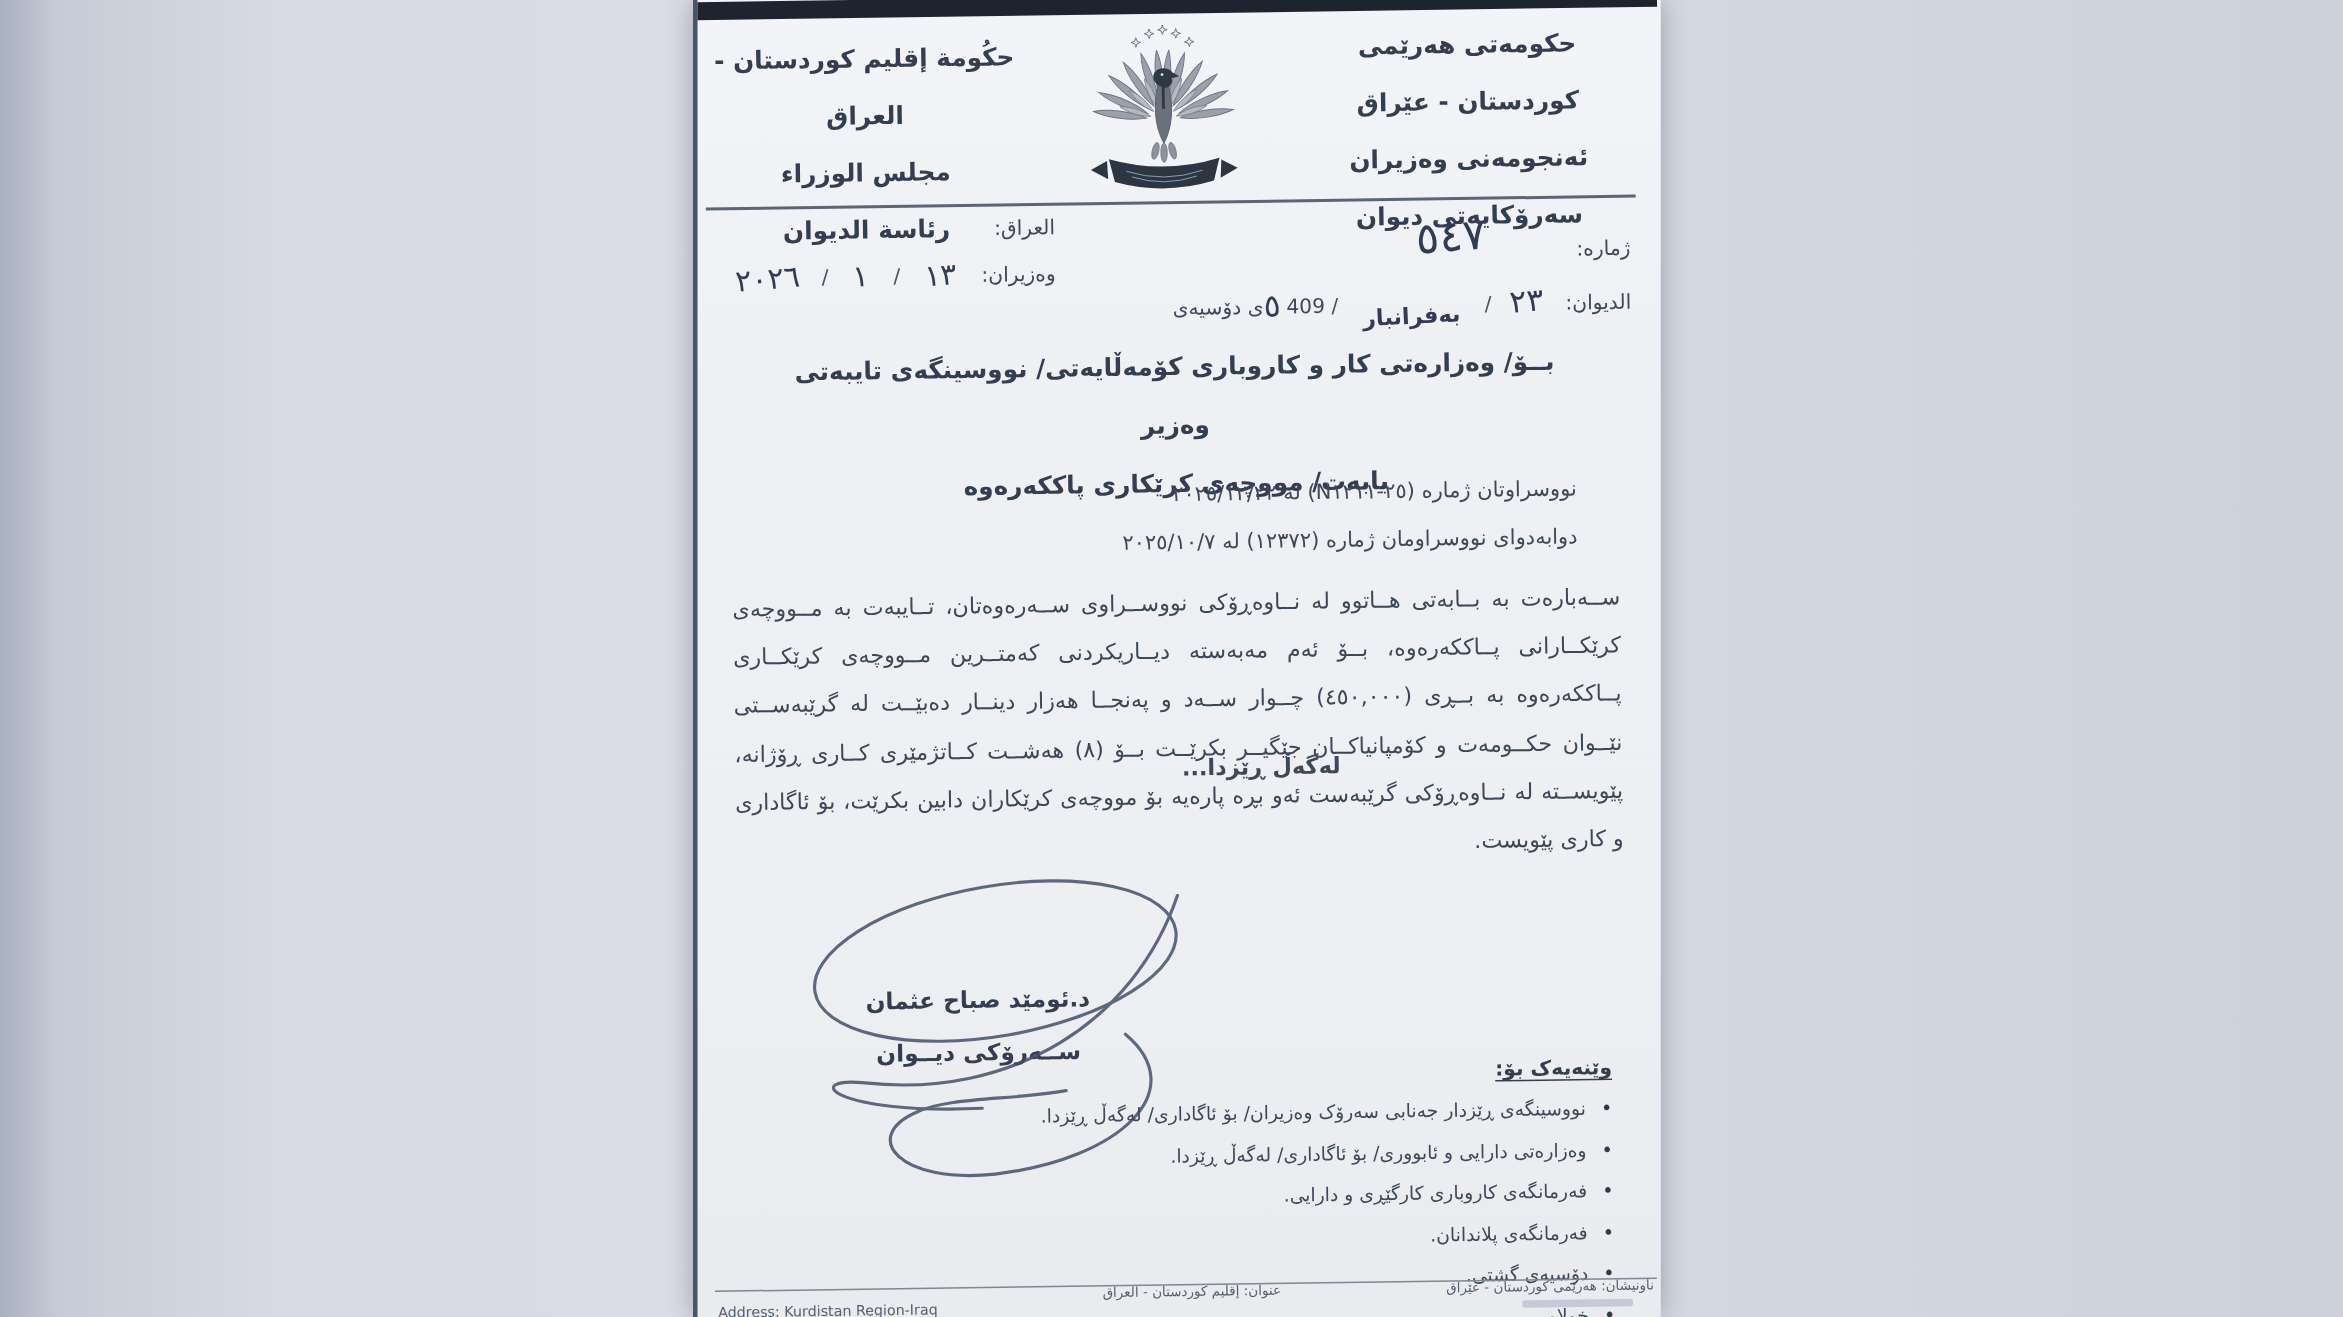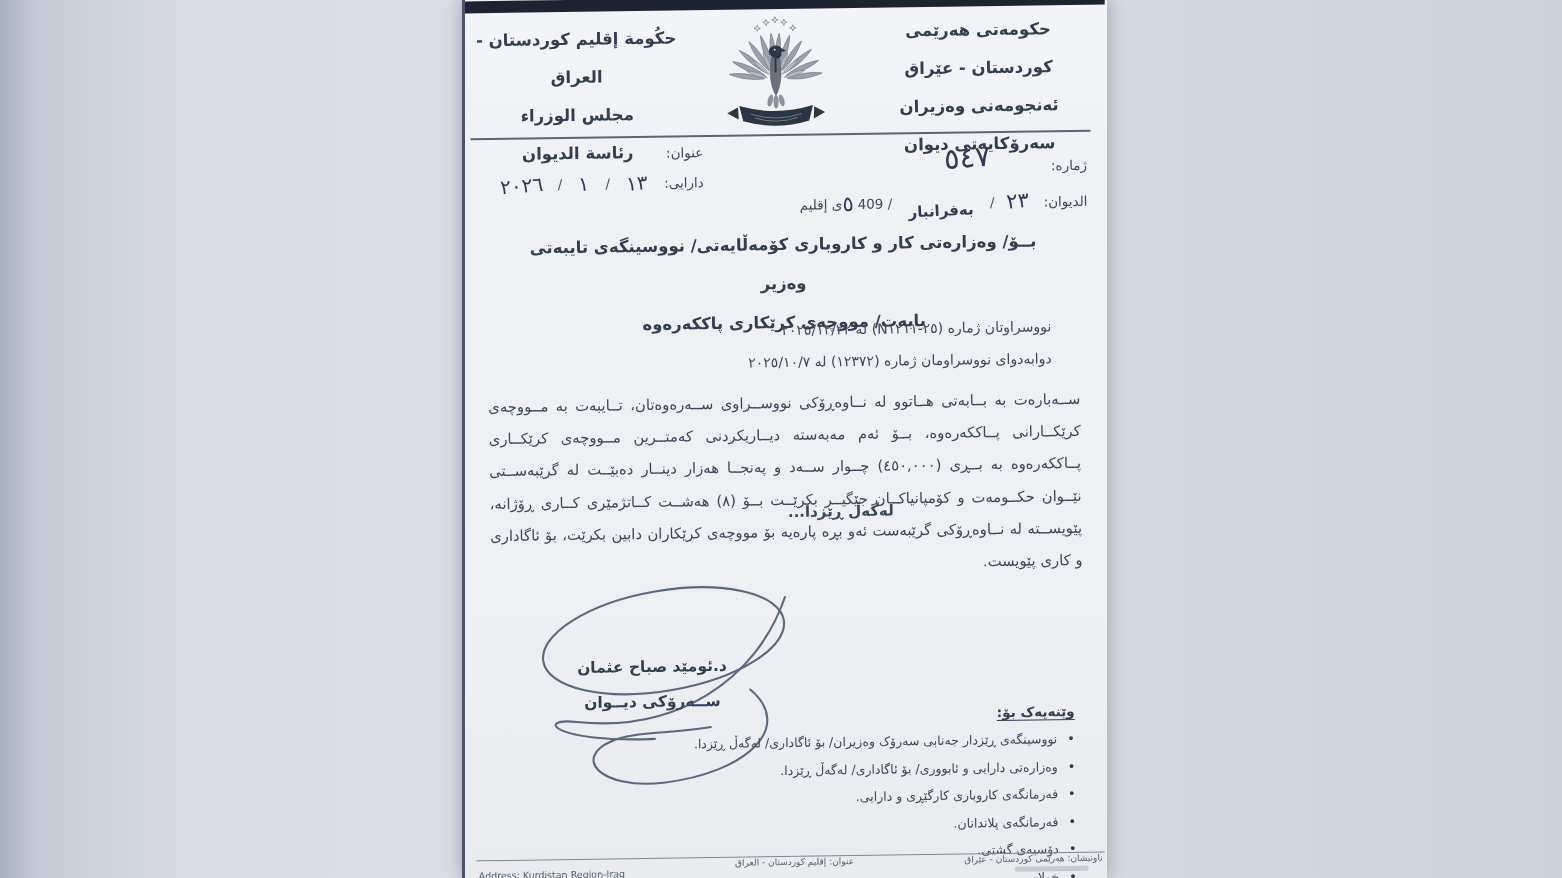--- a/index.html
+++ b/index.html
@@ -144,29 +144,29 @@
           <div class="refline">
             <span>ژمارە:</span>
             <span class="hand hand-big">٥٤٧</span>
           </div>
           <div class="refline">
             <span>الديوان:</span>
             <span class="hand hand-day">٢٣</span>
             <span class="sep">/</span>
             <span class="hand hand-month">بەفرانبار</span>
             <span class="sep">/</span>
-            <span>409</span><span class="hand hand-digit">٥</span><span>ی إقليم</span>
+            <span>409</span><span class="hand hand-digit">٥</span><span>ی دۆسیەی</span>
           </div>
         </div>
         <div class="ref-left">
           <div class="refline">
-            <span>عنوان:</span>
-          </div>
-          <div class="refline">
-            <span>دارایی:</span>
+            <span>العراق:</span>
+          </div>
+          <div class="refline">
+            <span>وەزیران:</span>
             <span class="hand hand-ar">١٣</span>
             <span class="sep">/</span>
             <span class="hand hand-ar">١</span>
             <span class="sep">/</span>
             <span class="hand hand-yr">٢٠٢٦</span>
           </div>
         </div>
       </div>
 
       <div class="addr">

